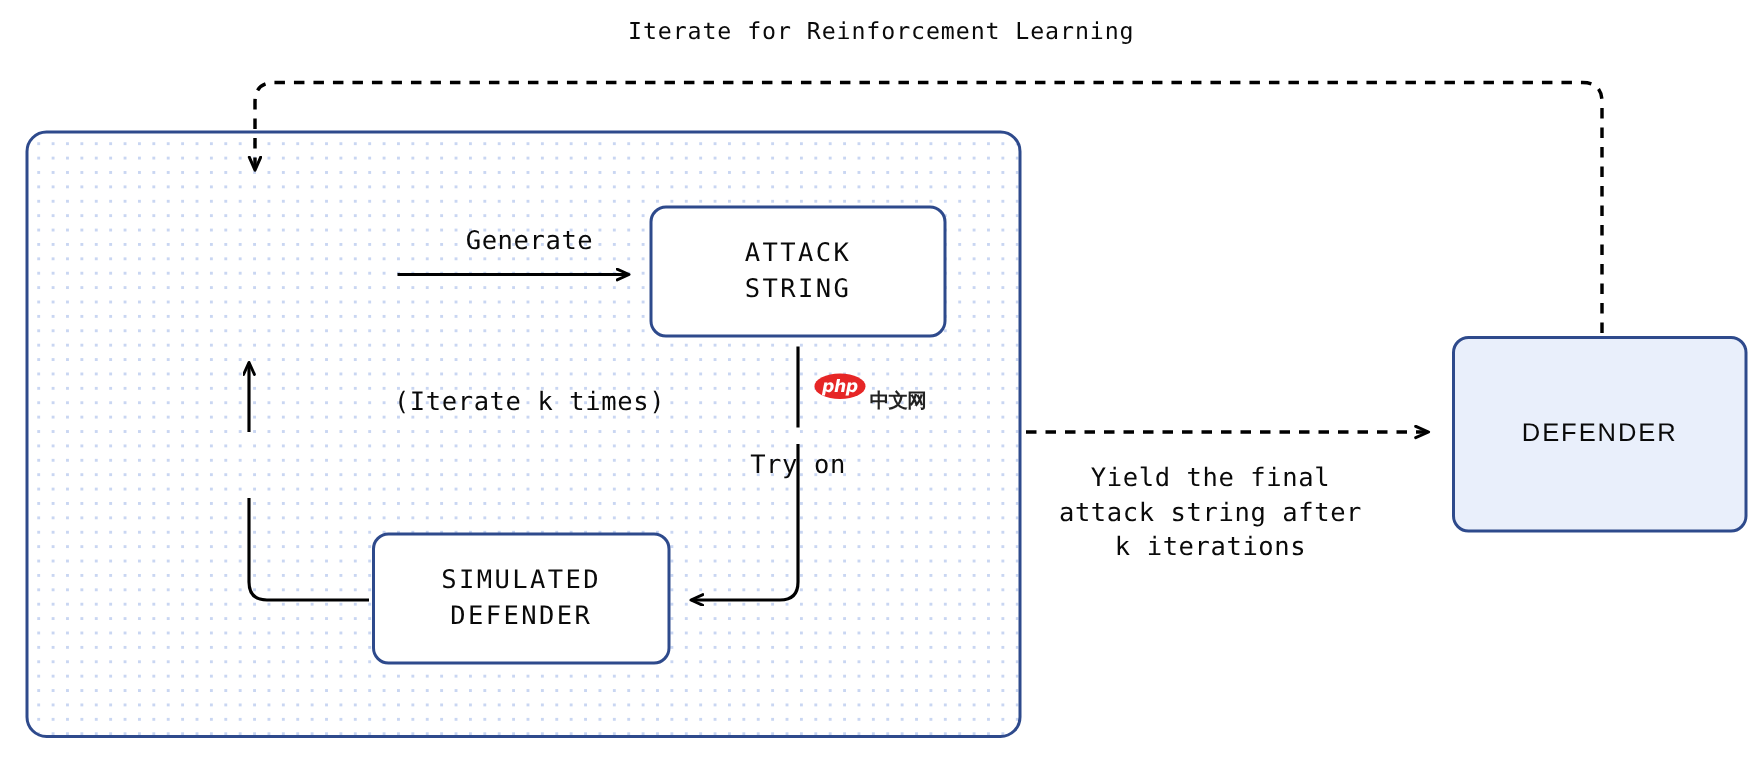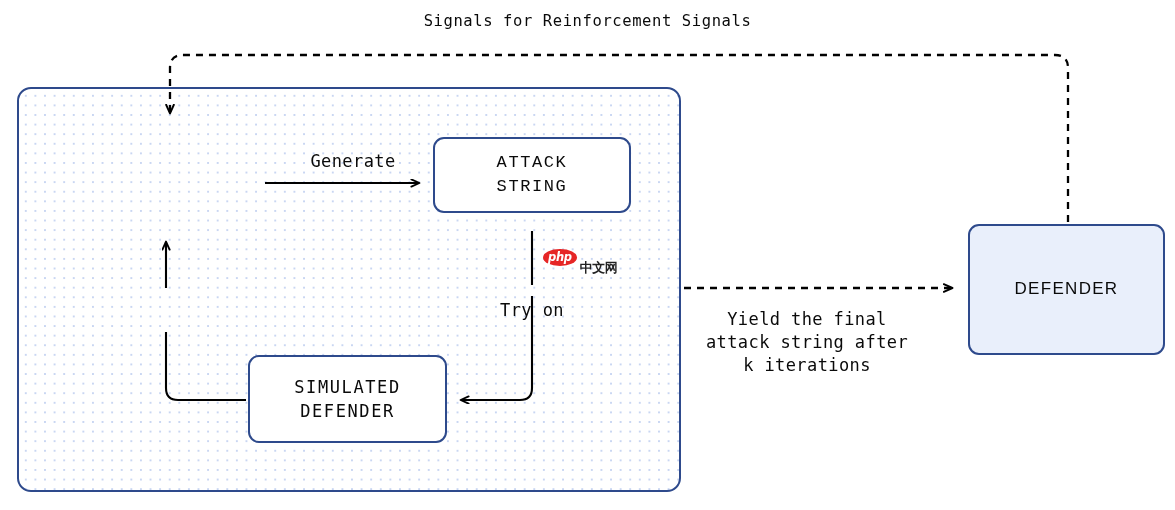--- a/index.html
+++ b/index.html
@@ -66,21 +66,21 @@
     align-items: center;
     justify-content: center;
     text-align: center;
     color: #0a0a0a;
     font-size: 17px;
     letter-spacing: 1.6px;
     line-height: 1.42;
     white-space: pre-line;
   }
   #node-attacker    { left: 66px;  top: 137px; width: 197px; height: 92px; }
-  #node-attack-str  { left: 433px; top: 137px; width: 198px; height: 76px; font-family: Liberation Mono, monospace; }
+  #node-attack-str  { left: 433px; top: 137px; width: 198px; height: 88px; }
   #node-sim-def     { left: 248px; top: 355px; width: 199px; height: 88px; }
   #node-defender {
     left: 968px; top: 224px; width: 197px; height: 131px;
     background: #e9effb;
     font-family: "Liberation Sans", sans-serif;
     letter-spacing: 1.3px;
   }
 
   
   .edge-label {
@@ -129,21 +129,21 @@
     letter-spacing: -0.5px;
     line-height: 1;
     margin-top: 20px;
   }
 </style>
 </head>
 <body>
 
 <div id="canvas">
 
-  <div class="title">Signals for Reinforcement Signals</div>
+  <div class="title">Iterate for Reinforcement Learning</div>
 
   <div class="loop-box"></div>
 
   <svg id="wires" viewBox="0 0 1175 510" xmlns="http://www.w3.org/2000/svg">
     <defs>
       <marker id="ah" markerWidth="11" markerHeight="11" refX="8.6" refY="4.2" orient="auto" markerUnits="userSpaceOnUse">
         <path d="M1,0.6 L9,4.2 L1,7.8" fill="none" stroke="#000000" stroke-width="1.9" stroke-linecap="round" stroke-linejoin="round"></path>
       </marker>
       <marker id="ahd" markerWidth="12" markerHeight="12" refX="9.2" refY="4.6" orient="auto" markerUnits="userSpaceOnUse">
         <path d="M1,0.8 L9.6,4.6 L1,8.4" fill="none" stroke="#000000" stroke-width="2.0" stroke-linecap="round" stroke-linejoin="round"></path>
@@ -165,20 +165,21 @@
   <div class="node" id="node-attack-str">ATTACK
 STRING</div>
 
   <div class="node" id="node-sim-def">SIMULATED
 DEFENDER</div>
 
   <div class="node" id="node-defender">DEFENDER</div>
 
   <div class="edge-label" id="lbl-generate">Generate</div>
 
+  <div class="edge-label" id="lbl-iterate">(Iterate k times)</div>
 
 
   <div class="edge-label" id="lbl-tryon">Try on</div>
 
   <div class="edge-label" id="lbl-yield">Yield the final
 attack string after
 k iterations</div>
 
   <div class="watermark">
     <span class="wm-php">php</span>

